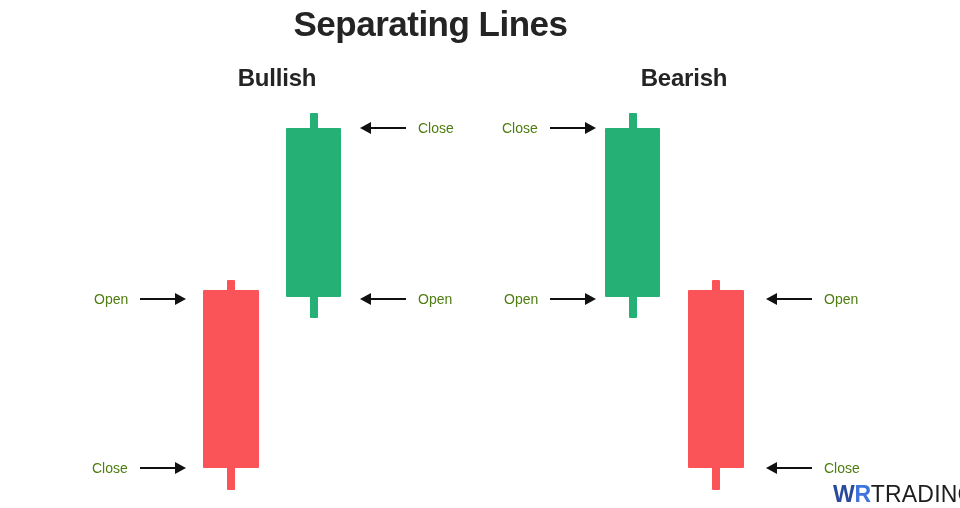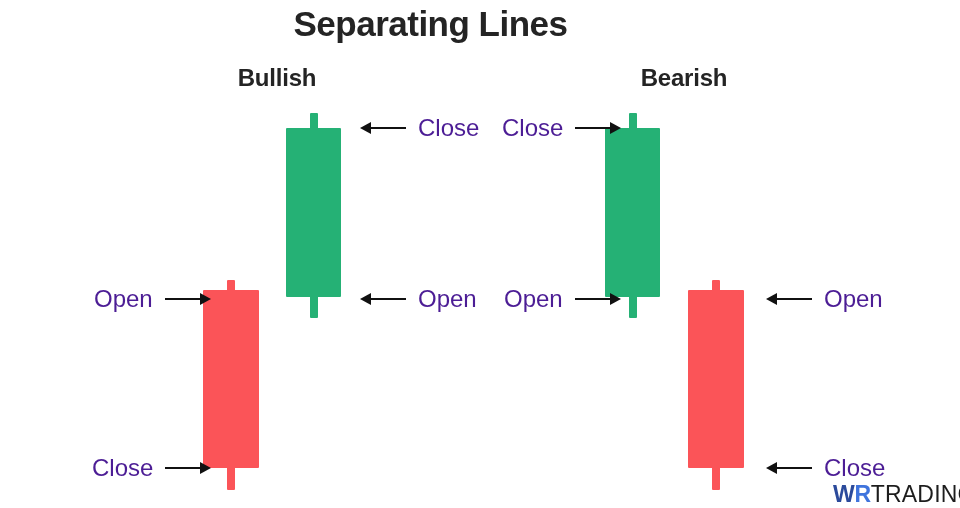--- a/index.html
+++ b/index.html
@@ -85,22 +85,22 @@
 
   #candle-bearish-red   { left: 688px; top: 280px; width: 56px; height: 210px; }
   #candle-bearish-red   .wick { top: 0;   height: 210px; }
   #candle-bearish-red   .body { top: 10px; height: 178px; }
 
   
   .annot {
     position: absolute;
     display: flex;
     align-items: center;
-    font-size: 24px;
-    color: #4c1d95;
+    font-size: 14px;
+    color: #4d7c0f;
     white-space: nowrap;
     height: 24px;
     text-align: center;
   }
   .annot .txt { line-height: 24px; }
 
   .arrow {
     position: relative;
     width: 46px;
     height: 12px;

